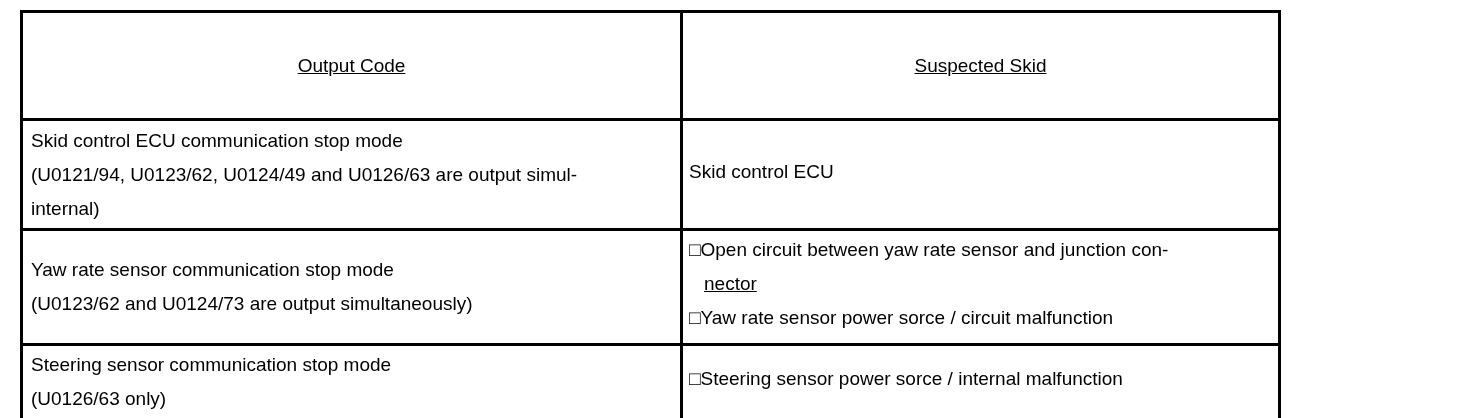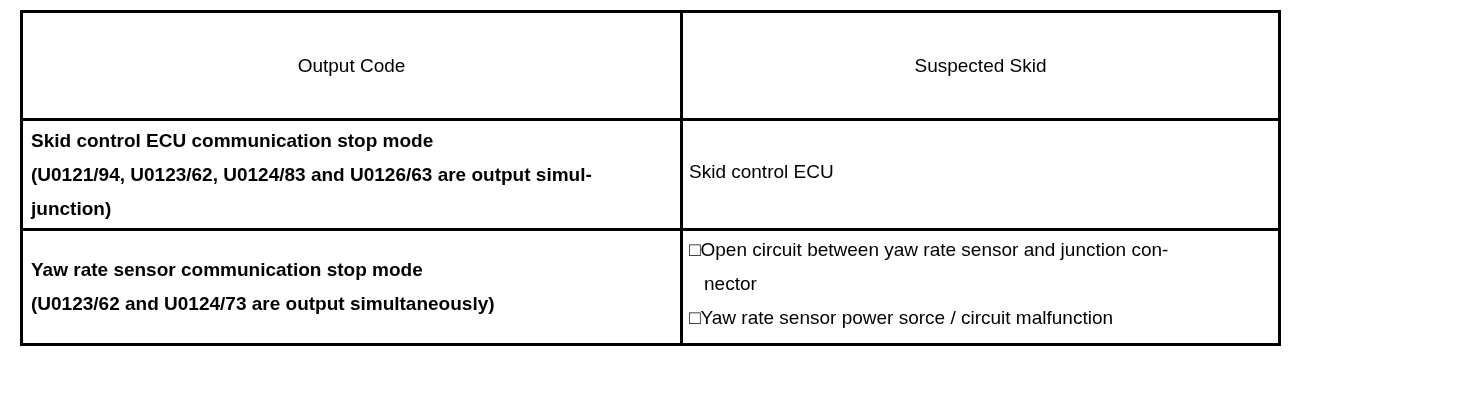--- a/index.html
+++ b/index.html
@@ -30,69 +30,79 @@
   }
   .col-output   { width: 660px; }
   .col-suspect  { width: 598px; }
   .row-header   { height: 108px; }
   .row-1        { height: 110px; }
   .row-2        { height: 105px; }
   .row-3        { height: 74px;  }
   th.header-cell {
     text-align: center;
     padding: 0;
+    text-decoration: underline;
   }
   td.output-cell {
     text-align: left;
     padding: 2px 12px 2px 8px;
-    font-weight: bold;
   }
   td.suspected-cell {
     text-align: left;
     padding: 2px 8px 8px 6px;
   }
   .line {
     line-height: 34px;
     white-space: nowrap;
   }
   .cont-line {
     padding-left: 15px;
+    text-decoration: underline;
   }
 </style>
 </head>
 <body>
 
 <table class="doc-table">
   <colgroup>
     <col class="col-output">
     <col class="col-suspect">
   </colgroup>
   <tbody>
     <tr class="row-header">
       <th class="header-cell">Output Code</th>
       <th class="header-cell">Suspected Skid</th>
     </tr>
 
     <tr class="row-1">
       <td class="output-cell">
         <div class="line">Skid control ECU communication stop mode</div>
-        <div class="line">(U0121/94, U0123/62, U0124/83 and U0126/63 are output simul-</div>
-        <div class="line">junction)</div>
+        <div class="line">(U0121/94, U0123/62, U0124/49 and U0126/63 are output simul-</div>
+        <div class="line">internal)</div>
       </td>
       <td class="suspected-cell">
         <div class="line">Skid control ECU</div>
       </td>
     </tr>
 
     <tr class="row-2">
       <td class="output-cell">
         <div class="line">Yaw rate sensor communication stop mode</div>
         <div class="line">(U0123/62 and U0124/73 are output simultaneously)</div>
       </td>
       <td class="suspected-cell">
         <div class="line">□Open circuit between yaw rate sensor and junction con-</div>
         <div class="line cont-line">nector</div>
         <div class="line">□Yaw rate sensor power sorce / circuit malfunction</div>
       </td>
     </tr>
 
+    <tr class="row-3">
+      <td class="output-cell">
+        <div class="line">Steering sensor communication stop mode</div>
+        <div class="line">(U0126/63 only)</div>
+      </td>
+      <td class="suspected-cell">
+        <div class="line">□Steering sensor power sorce / internal malfunction</div>
+      </td>
+    </tr>
   </tbody>
 </table>
 
 </body></html>

